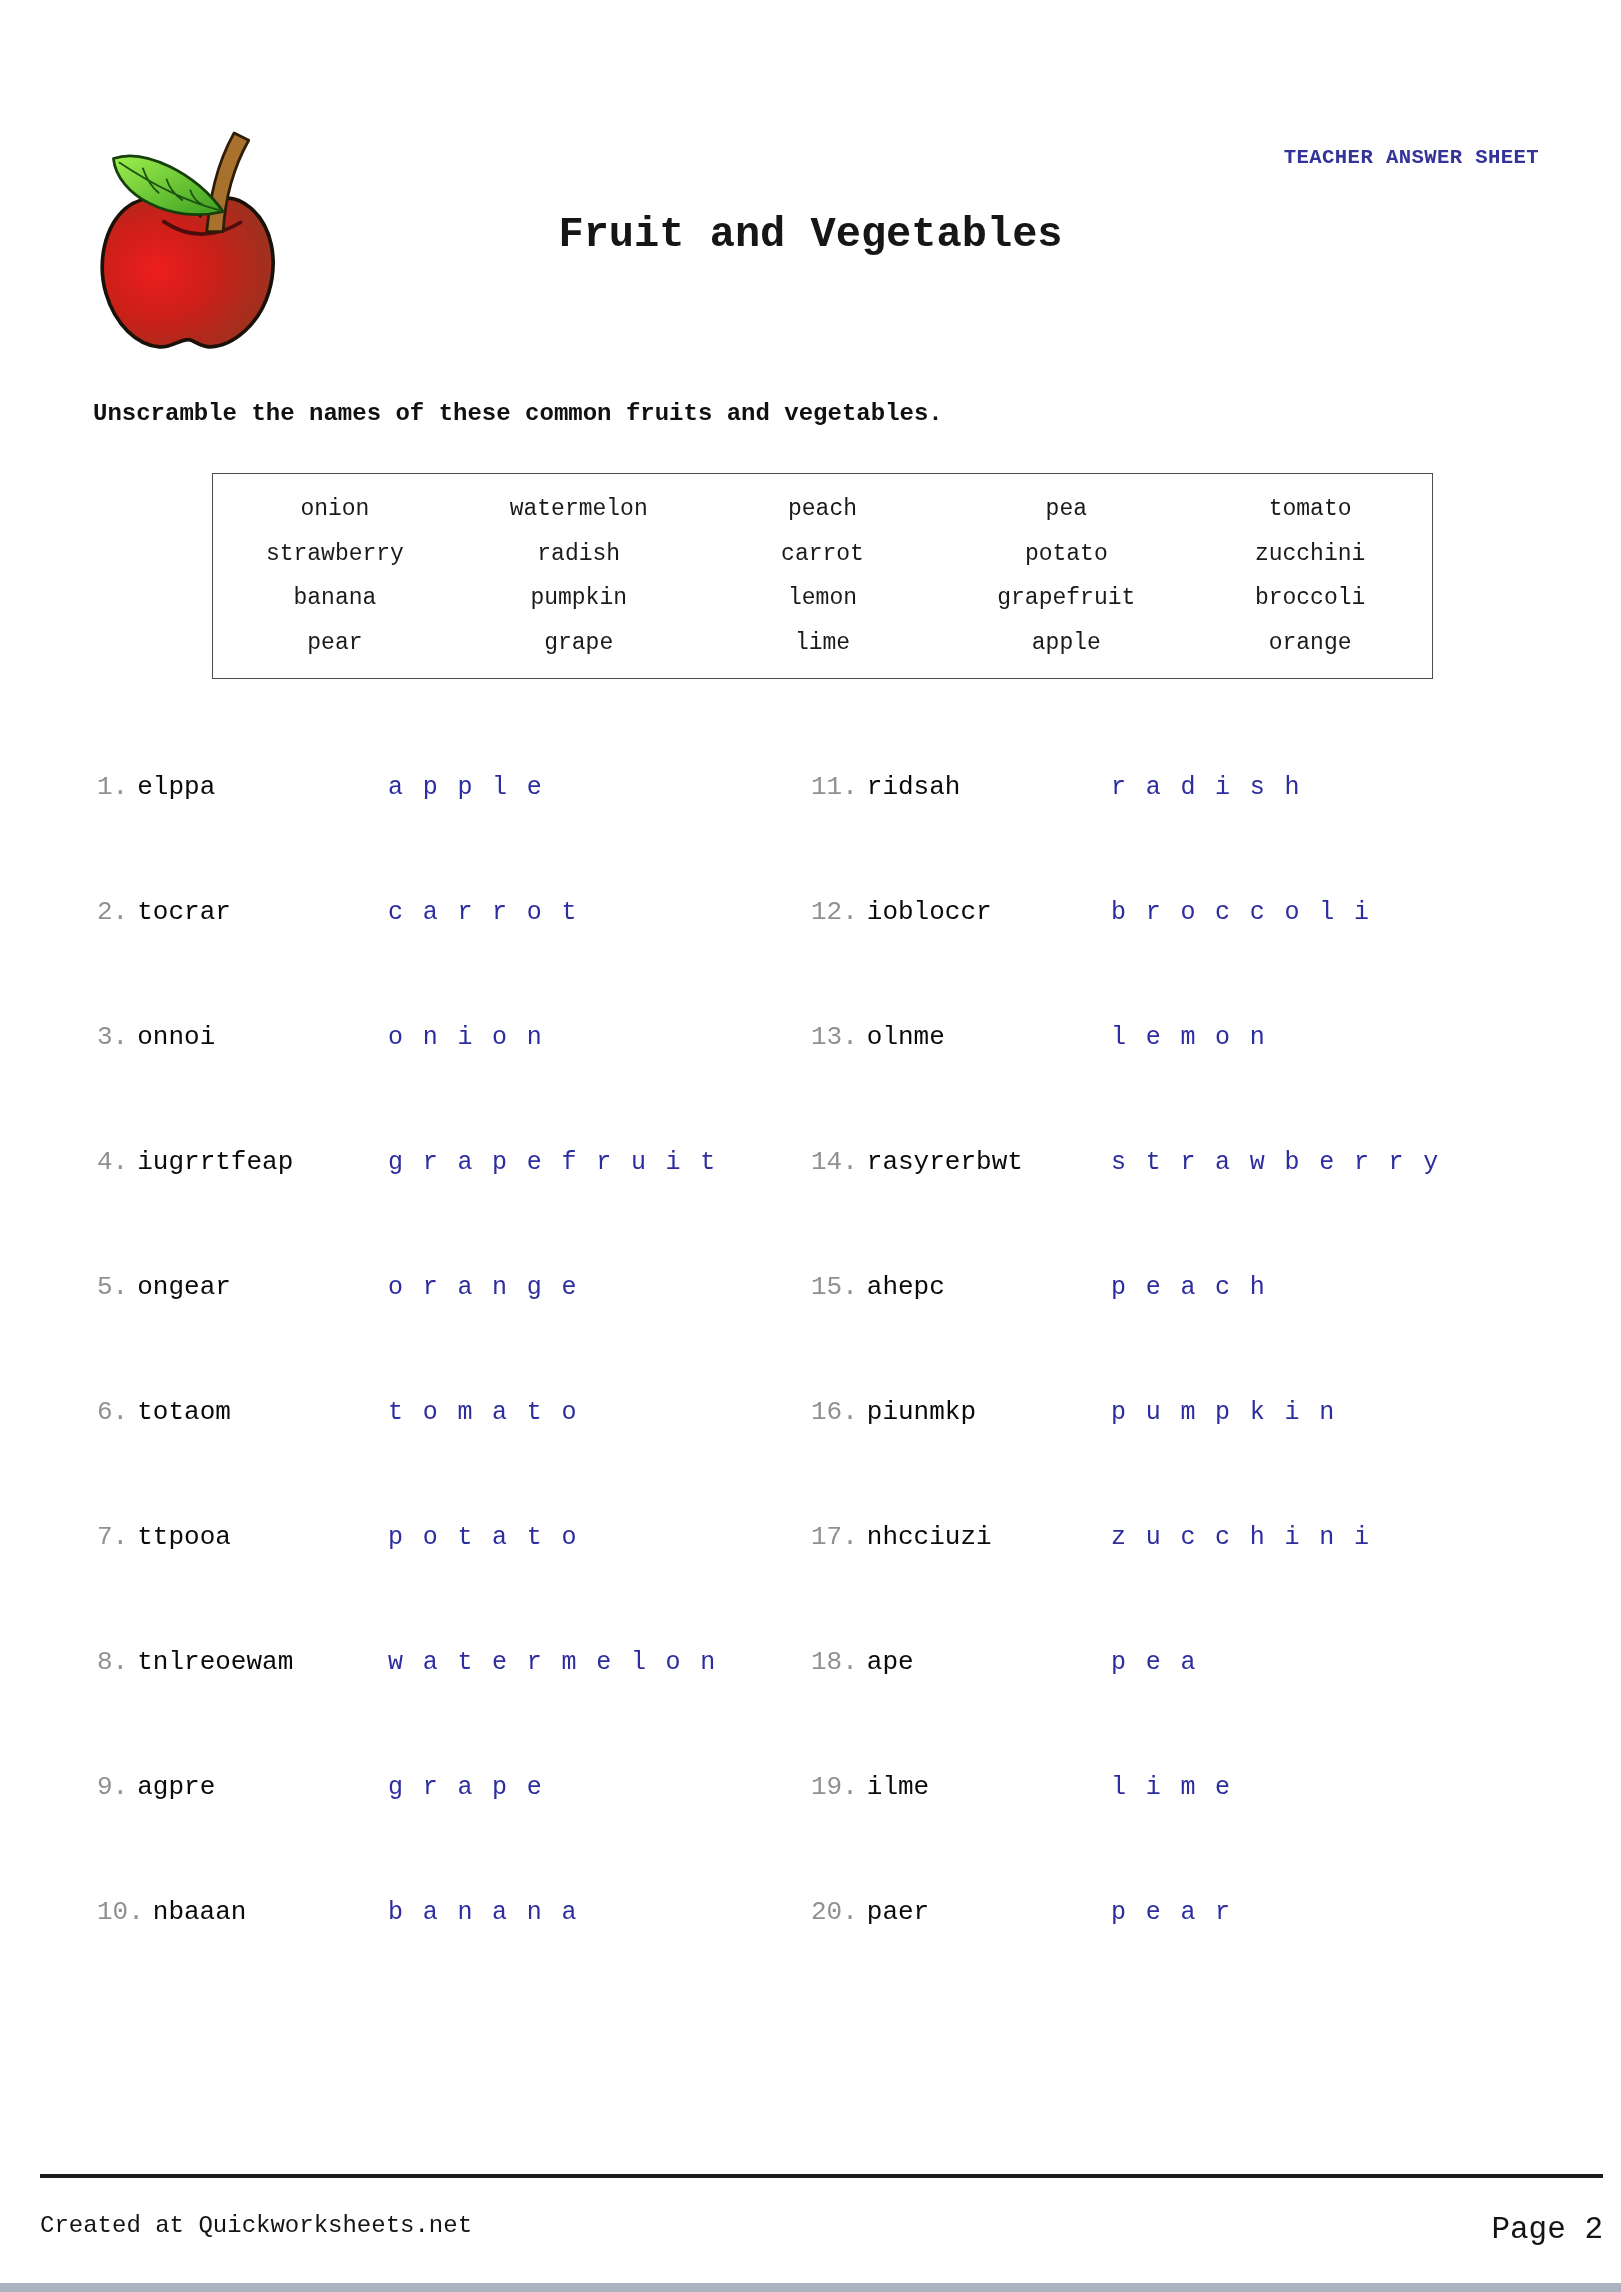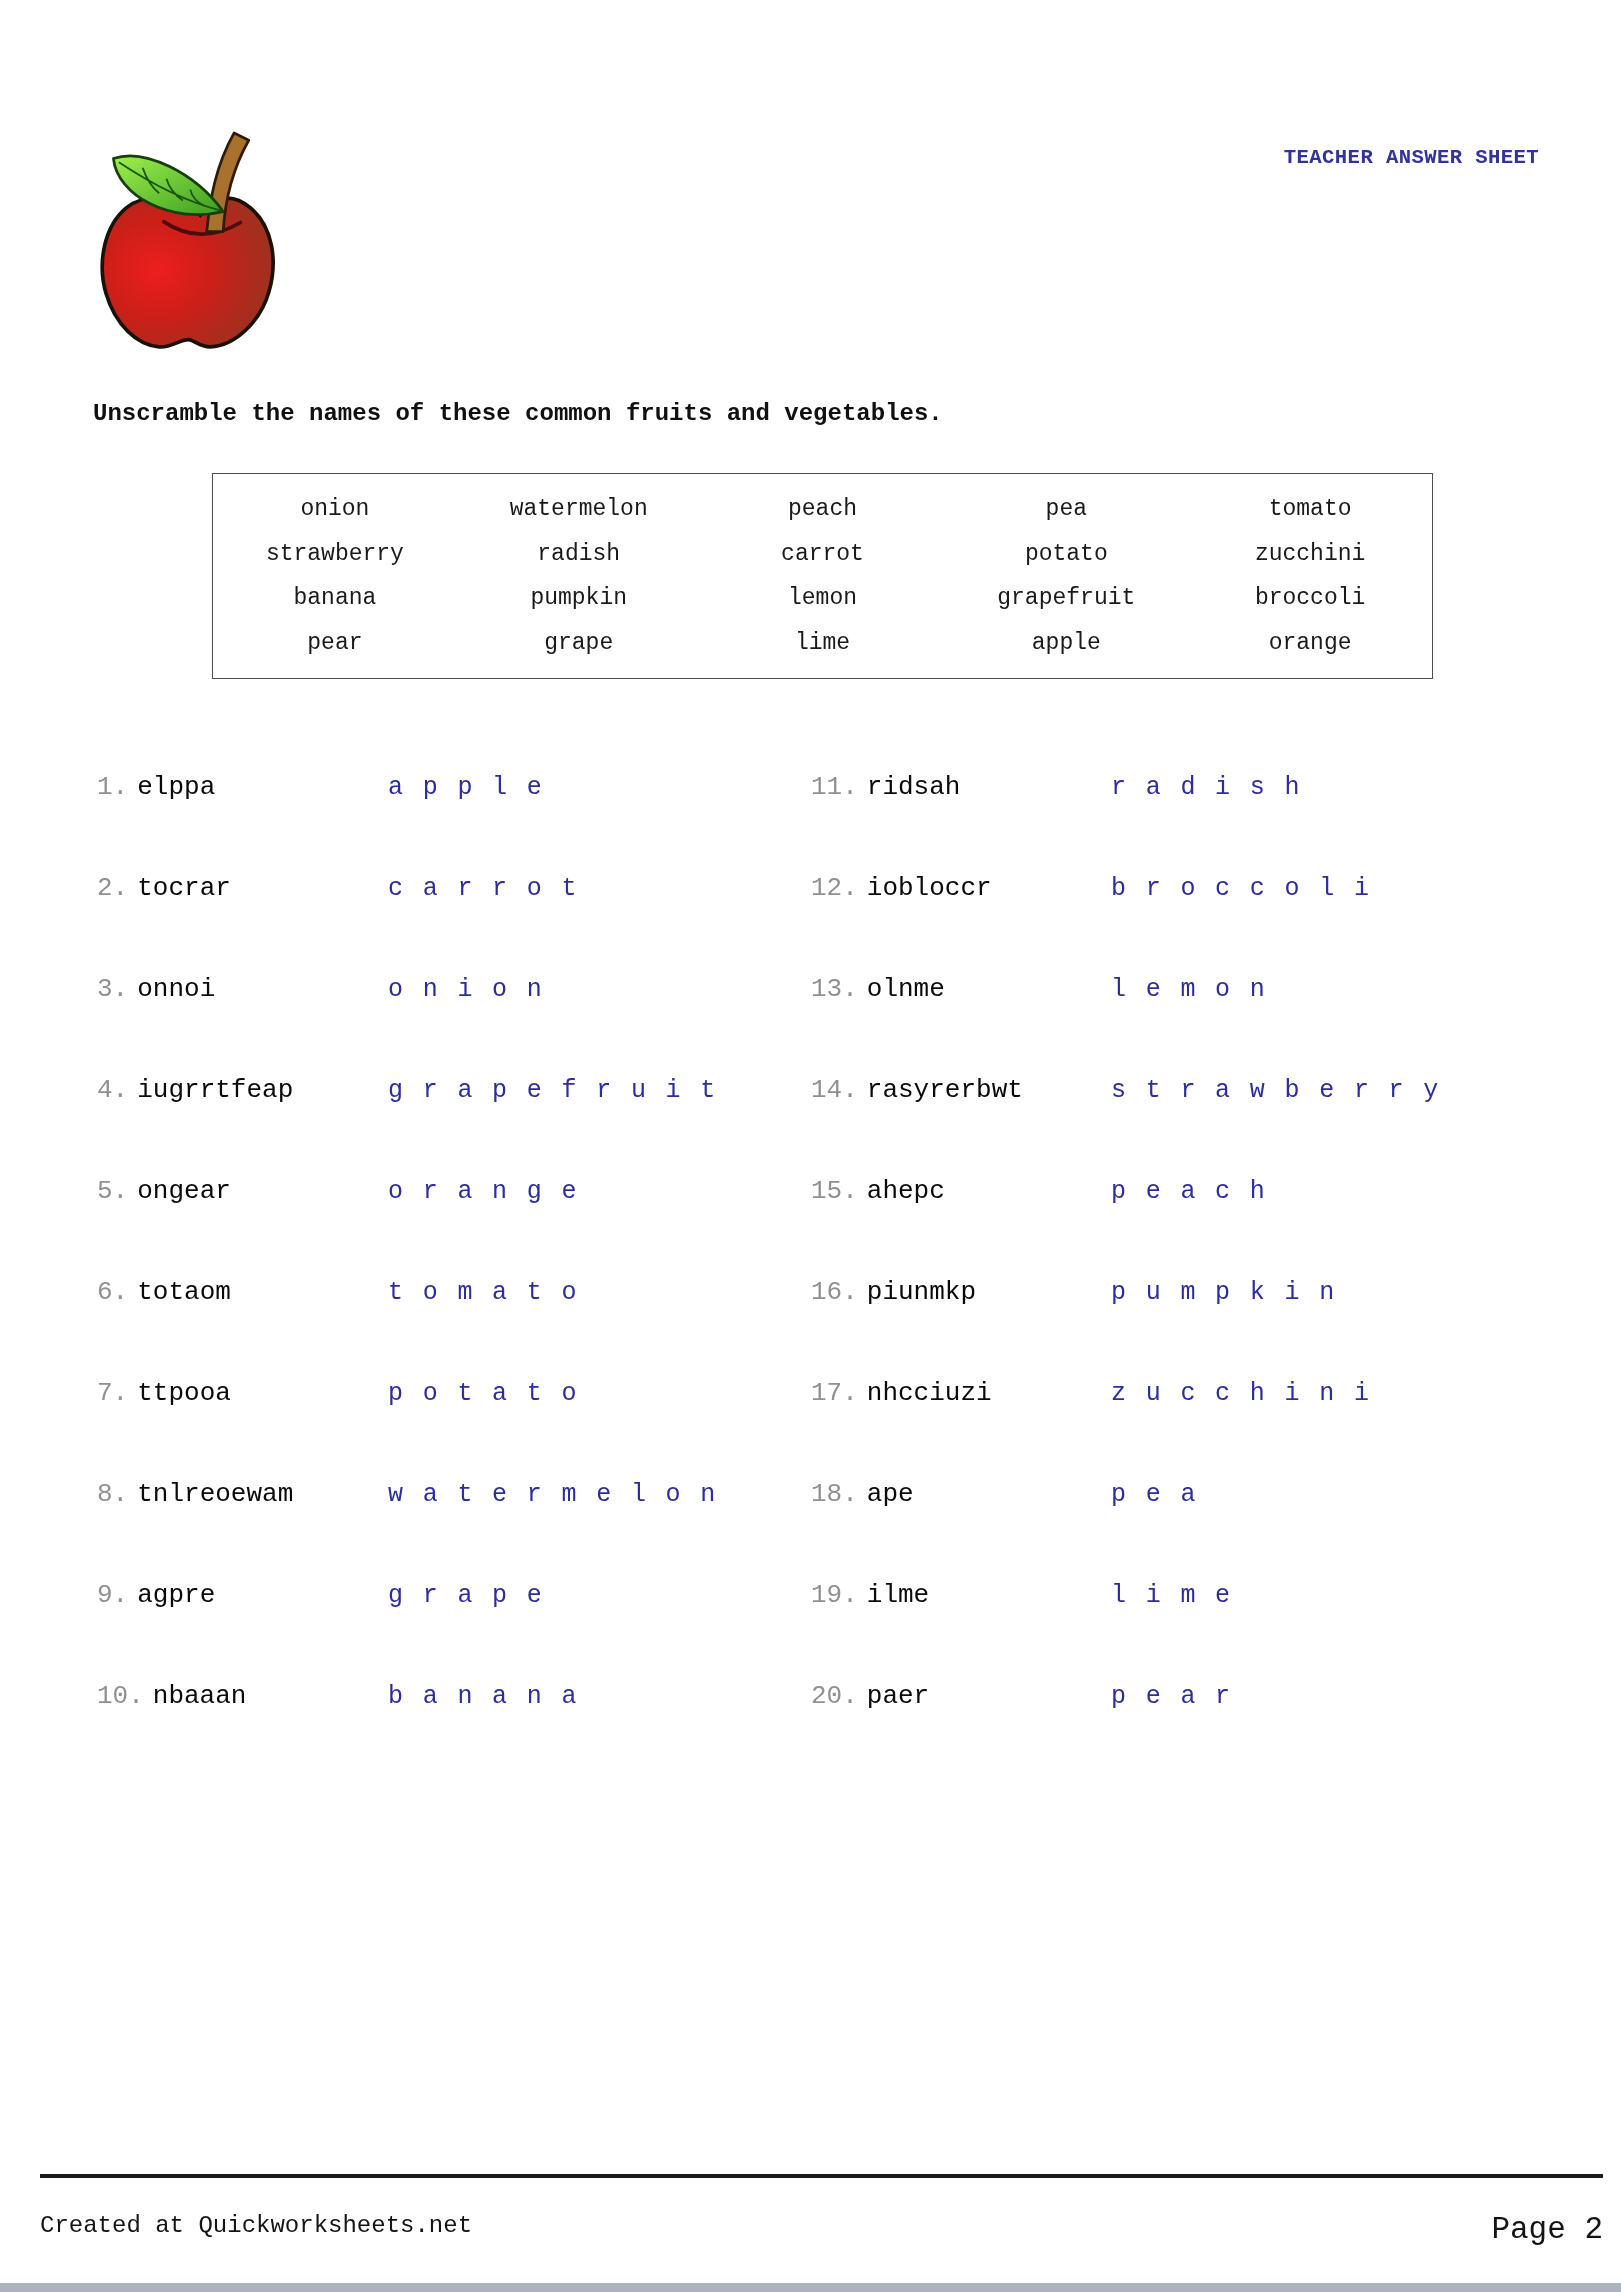--- a/index.html
+++ b/index.html
@@ -27,21 +27,21 @@
   
   .wordbank {
     position:absolute; left:212px; top:473px; width:1221px; height:206px;
     border:1.8px solid #4d4d4d; box-sizing:border-box;
     display:grid; grid-template-columns:repeat(5,1fr); grid-template-rows:repeat(4,1fr);
     padding:12.5px 0; align-items:center;
   }
   .wb-word { text-align:center; font-size:23px; color:#1a1a1a; }
 
   
-  .qlist { position:absolute; top:772px; display:grid; grid-auto-rows:101px; }
+  .qlist { position:absolute; top:772px; display:grid; grid-auto-rows:101px;gap:24px; }
   .qlist.left  { left:97px; width:708px; --ans-x:291px; }
   .qlist.right { left:811px; width:797px; --ans-x:300px; }
   .qrow { position:relative; white-space:nowrap; }
   .qnum { font-size:26px; color:var(--number-gray,#909090); }
   .qscramble { font-size:26px; color:#0a0a0a; margin-left:9px; }
   .qanswer {
     position:absolute; left:var(--ans-x); top:0.9px;
     font-size:25px; color:var(--answer-blue,#2d2da0); letter-spacing:19.7px;
   }
 
@@ -82,20 +82,21 @@
     <path d="M85,141 Q125,168 169,142" fill="none" stroke="#4d0d0d" stroke-width="4" stroke-linecap="round"></path>
 
     <path d="M132,152 C136,114 142,80 162,44 L178,52 C160,84 152,118 150,152 Z" fill="#a8722e" stroke="#2e1c06" stroke-width="3" stroke-linejoin="round"></path>
 
     <path d="M150,130 C120,88 64,60 30,72 C34,112 92,144 150,130 Z" fill="url(#leafGrad)" stroke="#173f0c" stroke-width="3" stroke-linejoin="round"></path>
     <path d="M36,76 Q96,116 148,129 M62,82 Q68,100 80,110 M88,94 Q92,108 106,118 M114,106 Q117,118 130,124" fill="none" stroke="#1d5510" stroke-width="2"></path>
   </svg>
 
   <div class="corner-label">TEACHER ANSWER SHEET</div>
 
+  <h1 class="title">Fruit and Vegetables</h1>
 
   <div class="instruction">Unscramble the names of these common fruits and vegetables.</div>
 
   <div class="wordbank" id="wordbank">
       <span class="wb-word" style="grid-area: 1 / 1;">onion</span>
       <span class="wb-word" style="grid-area: 2 / 1;">strawberry</span>
       <span class="wb-word" style="grid-area: 3 / 1;">banana</span>
       <span class="wb-word" style="grid-area: 4 / 1;">pear</span>
       <span class="wb-word" style="grid-area: 1 / 2;">watermelon</span>
       <span class="wb-word" style="grid-area: 2 / 2;">radish</span>

